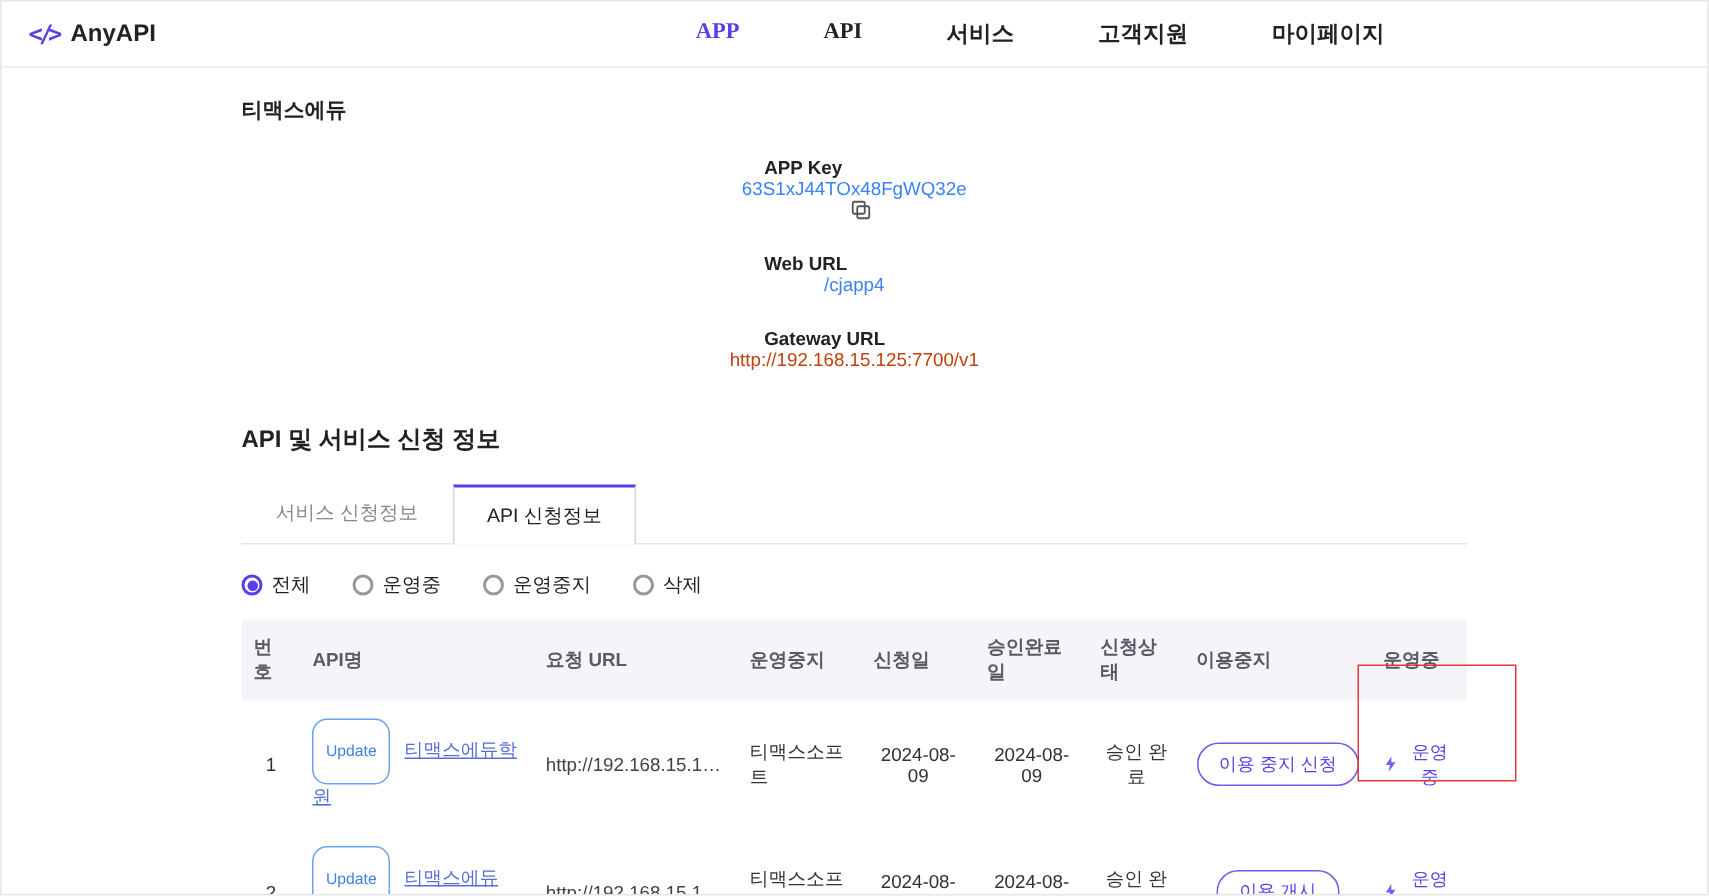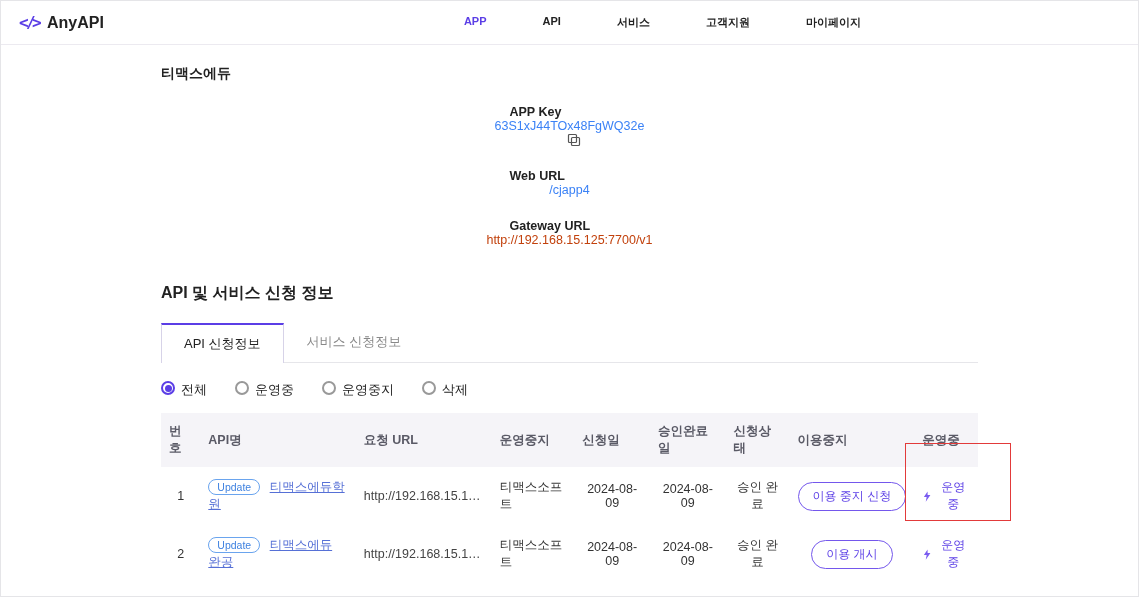--- a/index.html
+++ b/index.html
@@ -1,42 +1,42 @@
 <!DOCTYPE html>
 <html><head>
 <meta charset="utf-8">
 <style>
   * { box-sizing: border-box; margin: 0; padding: 0; }
   body { font-family: -apple-system, "Segoe UI", "Malgun Gothic", sans-serif; font-size: 13px; color: #222; background: #fff; width: 1139px; }
   .frame { border: 1px solid #e5e5e8; width: 1139px; height: 597px; overflow: hidden; position: relative; }
   .topbar { display: flex; align-items: center; height: 44px; border-bottom: 1px solid #eceaf0; padding: 0 18px; }
   .logo { display: flex; align-items: center; gap: 6px; font-weight: 700; font-size: 16px; }
   .nav { display: flex; gap: 56px; margin-left: 360px; }
-  .nav-item { font-size: 11px; font-weight: 700; color: #222; cursor: pointer; }
+  .nav-item { font-size: 15px; font-weight: 700; color: #222; cursor: pointer; font-family: Liberation Serif, serif; }
   .nav-item.active { color: #5b3ee6; }
   .content { padding: 20px 160px 0 160px; }
   .app-name { font-weight: 700; font-size: 14px; margin-bottom: 22px; }
   .kv { display: flex; align-items: center; margin-bottom: 22px; font-size: 12.5px; flex-direction: column; }
   .kv .k { width: 120px; font-weight: 700; color: #222; }
   .kv .v { color: #3b82f6; }
   .kv .v.link { color: #c2410c; }
   .copy-icon { display: inline-flex; margin-left: 8px; cursor: pointer; }
   .section-title { font-weight: 700; font-size: 16px; margin: 36px 0 18px; }
   .tabs { display: flex; border-bottom: 1px solid #e6e6ea; margin-bottom: 18px; }
   .tab { padding: 10px 22px; font-size: 13px; color: #888; cursor: pointer; border: 1px solid transparent; border-bottom: none; }
   .tab.active { color: #222; border-color: #d7d3e8; background: #fff; border-top: 2px solid #5b3ee6; position: relative; top: 1px; }
   .filters { display: flex; gap: 28px; align-items: center; margin-bottom: 14px; font-size: 13px; }
-  .radio { display: inline-flex; align-items: flex-start; gap: 6px; cursor: pointer; }
+  .radio { display: inline-flex; align-items: center; gap: 6px; cursor: pointer; }
   .radio-dot { width: 14px; height: 14px; border: 2px solid #999; border-radius: 50%; display: inline-flex; align-items: center; justify-content: center; }
   .radio.sel .radio-dot { border-color: #5b3ee6; }
   .radio.sel .radio-dot::after { content: ""; width: 7px; height: 7px; background: #5b3ee6; border-radius: 50%; }
   .table { width: 100%; border-collapse: collapse; }
   .thead th { background: #f5f4f8; font-weight: 700; font-size: 12.5px; color: #5a5a66; text-align: left; padding: 10px 8px; }
   .tbody td { padding: 12px 8px; font-size: 12.5px; vertical-align: middle; color: #333; }
-  .badge-update { display: inline-block; border: 1px solid #6aa4ee; color: #3f82e0; font-size: 10.5px; padding: 1px 8px; border-radius: 10px; margin-right: 6px; }
+  .badge-update { display: inline-block; border: 1px solid #6aa4ee; color: #3f82e0; font-size: 10.5px; padding: 15px 8px; border-radius: 10px; margin-right: 6px; }
   .api-link { color: #5670d6; text-decoration: underline; }
   .url-cell { color: #444; max-width: 120px; overflow: hidden; text-overflow: ellipsis; white-space: nowrap; display: inline-block; vertical-align: middle; }
   .pill { display: inline-block; border: 1px solid #7457ec; color: #5b3ee6; border-radius: 18px; padding: 5px 14px; font-size: 12px; cursor: pointer; white-space: nowrap; }
   .status-op { display: inline-flex; align-items: center; gap: 4px; color: #5b3ee6; font-size: 12px; cursor: pointer; }
   .bolt { display: inline-block; }
   .highlight-box { position: absolute; border: 1.5px solid #e23a3a; pointer-events: none; }
   .center { text-align: center; }
 </style>
 </head>
 <body>
@@ -81,22 +81,22 @@
     </div>
 
     <div class="kv">
       <span class="k">Gateway URL</span>
       <span class="v link">http://192.168.15.125:7700/v1</span>
     </div>
 
     <div class="section-title">API 및 서비스 신청 정보</div>
 
     <div class="tabs">
+      <div class="tab">서비스 신청정보</div>
       <div class="tab active">API 신청정보</div>
-      <div class="tab">서비스 신청정보</div>
     </div>
 
     <div class="filters">
       <span class="radio sel">
           <span class="radio-dot"></span>
           <span>전체</span>
         </span>
       <span class="radio">
           <span class="radio-dot"></span>
           <span>운영중</span>

